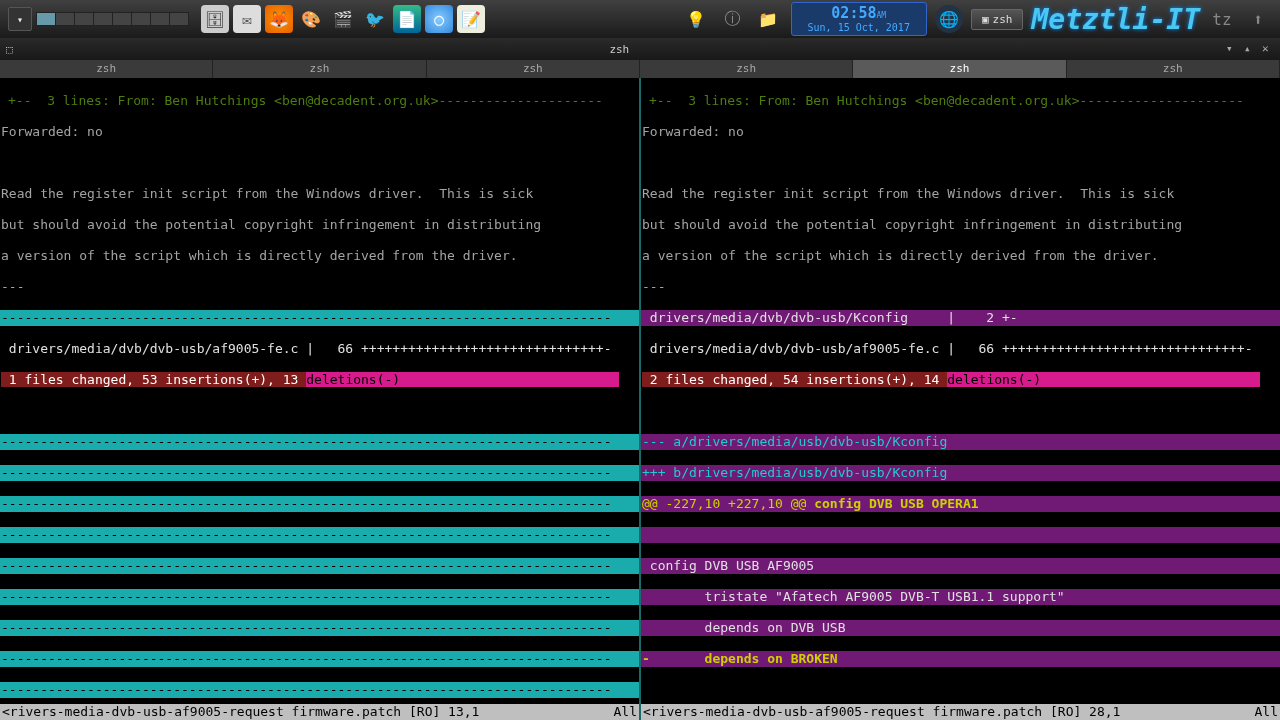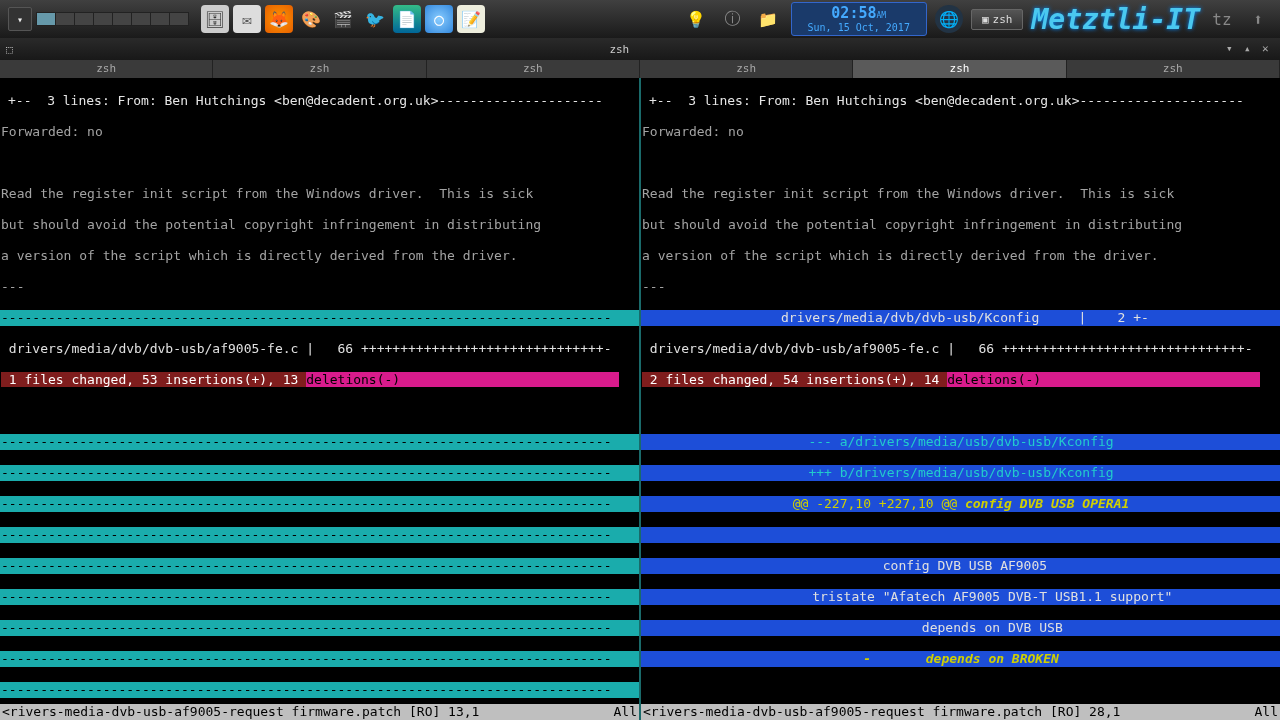--- a/index.html
+++ b/index.html
@@ -23,28 +23,28 @@
 .win-title-text { flex: 1; text-align: center; }
 .win-btns { display: flex; gap: 6px; }
 .win-btn { width: 12px; height: 12px; color: #aaa; font-size: 11px; line-height: 11px; cursor: pointer; }
 .tabs { background: #3a3a3a; height: 18px; display: flex; }
 .tab { flex: 1; text-align: center; color: #a8a8a8; font-size: 11px; line-height: 18px; border-right: 1px solid #222; }
 .tab.active { background: #5a5a5a; color: #fff; }
 .terms { display: flex; height: 626px; background: #000; }
 .pane { flex: 1; overflow: hidden; white-space: pre; }
 .pane:first-child { border-right: 2px solid #1a6a6a; }
 .ln { height: 16px; line-height: 16px; padding-left: 1px; }
-.c-green { color: #e5e5e5; padding-left: 8px; }
+.c-green { color: #4d7c0f; padding-left: 8px; }
 .c-grey { color: #a3a3a3; }
 .c-cyan { color: #22cccc; }
 .c-yellow { color: #d0d000; }
-.c-yellowbold { color: #d0d000; font-weight: bold; font-style: italic; }
+.c-yellowbold { color: #d0d000; font-weight: bold; }
 .c-white { color: #e0e0e0; }
 .bg-teal { background: #1aacac; color: #000; }
-.bg-blue { background: #1d4ed8; text-align: center; }
+.bg-blue { background: #701a75; }
 .bg-red { color: #fff; }
 .bg-red .del { background: #d81b8c; color: #000; }
 .bg-red .ins { background: #7f1d1d; }
 .status { height: 20px; background: #bfbfbf; color: #000; line-height: 16px; padding: 0 2px; white-space: pre; font-size: 13px; display: flex; }
 .status .right { margin-left: auto; }
 </style>
 </head>
 <body>
 
 <div class="taskbar">

